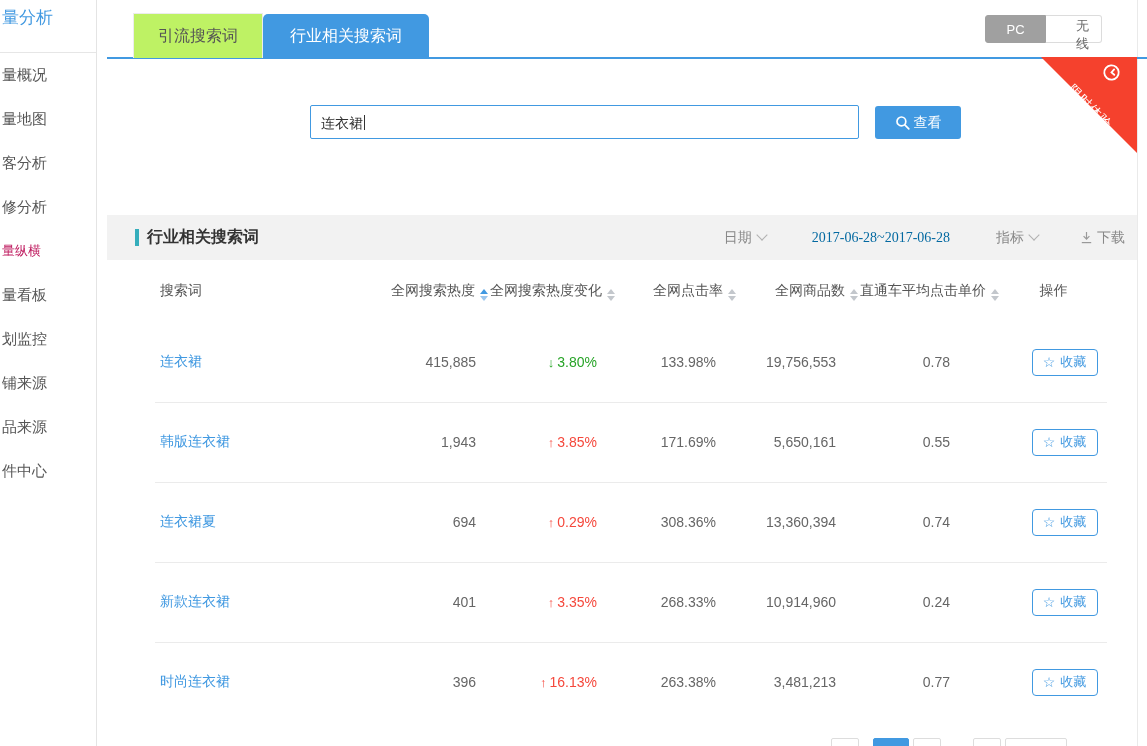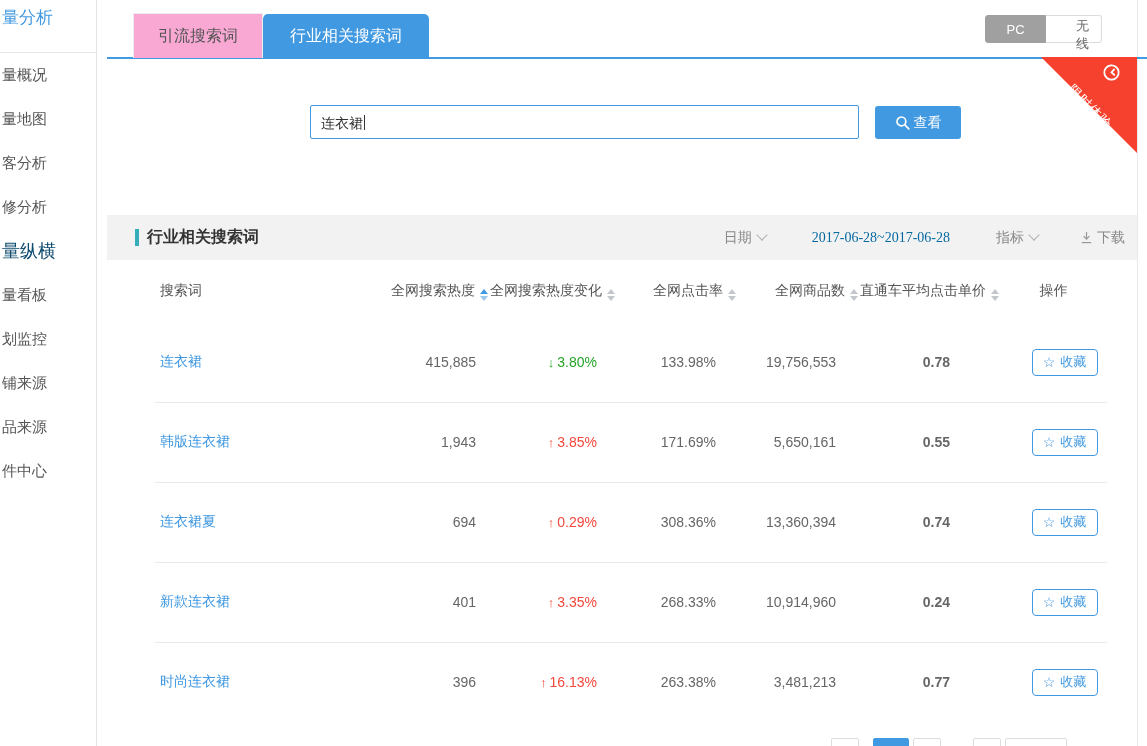--- a/index.html
+++ b/index.html
@@ -8,28 +8,28 @@
     background:#fff;font-family:"Liberation Sans","DejaVu Sans",sans-serif;
     -webkit-font-smoothing:antialiased;
   }
   
   .sidebar{position:absolute;left:0;top:0;width:96px;height:746px;background:#fff;border-right:1px solid #e4e4e4;}
   .sb-title{position:absolute;left:2px;top:6px;font-size:17px;color:#4199e1;}
   .sb-divider{position:absolute;left:0;top:52px;width:96px;height:1px;background:#e6e6e6;}
   .sb-nav{position:absolute;left:0;top:53px;width:96px;}
   .sb-item{height:44px;line-height:44px;padding-left:2px;font-size:15px;color:#555;cursor:pointer;}
   .sb-item.s-active{background:#e8f3fd;color:#4199e1;}
-  .sb-item.s-dim{color:#0c4a6e;font-size:18px;}
+  .sb-item.s-dim{color:#be185d;font-size:13px;}
   
   .content{position:absolute;left:107px;top:0;width:1030px;height:746px;background:#fff;border-right:1px solid #eaeaea;}
   .blue-line{position:absolute;left:0;top:57px;width:1040px;height:2px;background:#4199e1;z-index:2;}
   
   .tabs{position:absolute;left:26px;top:13px;display:flex;align-items:flex-end;z-index:3;}
   .tab{height:44px;line-height:44px;padding:0 24px;font-size:16px;cursor:pointer;}
-  .tab.s-inactive{background:#f9a8d4;color:#555;border:1px solid #ececec;border-bottom:none;}
+  .tab.s-inactive{background:#bef264;color:#555;border:1px solid #ececec;border-bottom:none;}
   .tab.s-active{background:#4199e1;color:#fff;border-radius:5px 5px 0 0;padding:0 27px;}
   
   .toggle{position:absolute;right:35px;top:15px;display:flex;z-index:3;}
   .tg{height:28px;font-size:13px;cursor:pointer;outline:none;}
   .tg.pc{width:61px;background:#a0a0a0;color:#fff;border:1px solid #a0a0a0;border-radius:3px 0 0 3px;}
   .tg.wl{width:56px;background:#fff;color:#666;border:1px solid #dcdcdc;border-left:none;border-radius:0 3px 3px 0;padding-left:24px;}
   
   .ribbon{position:absolute;top:57px;right:0;width:96px;height:96px;overflow:hidden;z-index:6;}
   .ribbon .tri{position:absolute;left:0;top:0;width:96px;height:96px;background:#f5412d;clip-path:polygon(0 0,100% 0,100% 100%);}
   .ribbon .txt{position:absolute;left:-6px;top:42px;width:110px;height:16px;line-height:16px;text-align:center;
@@ -67,21 +67,21 @@
   .tbody{position:absolute;left:0;top:322px;width:1030px;}
   .trow{height:80px;position:relative;}
   .trow:not(:first-child)::before{content:"";position:absolute;left:48px;right:30px;top:0;height:1px;background:#ebebeb;}
   .cell{font-size:14px;color:#666;white-space:nowrap;}
   .cell.num{text-align:right;}
   .trow .c1{padding-left:53px;}
   .trow .c2{padding-right:14px;}
   .trow .c3{padding-right:15px;}
   .trow .c4{padding-right:22px;}
   .trow .c5{padding-right:24px;}
-  .trow .c6{padding-right:22px;font-weight:bold;}
+  .trow .c6{padding-right:22px;}
   .kw{color:#4199e1;text-decoration:none;cursor:pointer;}
   .change{display:flex;justify-content:flex-end;align-items:center;gap:3px;}
   .change.s-up{color:#f5483c;}
   .change.s-down{color:#28a428;}
   .trend{font-weight:bold;font-size:13px;}
   .change.s-up .trend::before{content:"↑";}
   .change.s-down .trend::before{content:"↓";}
   .c7{display:flex;justify-content:center;}
   .fav{width:66px;height:27px;transform:translateX(10px);background:#fff;border:1px solid #4199e1;border-radius:4px;
     color:#4199e1;font-size:13px;cursor:pointer;display:inline-flex;align-items:center;justify-content:center;gap:5px;}

